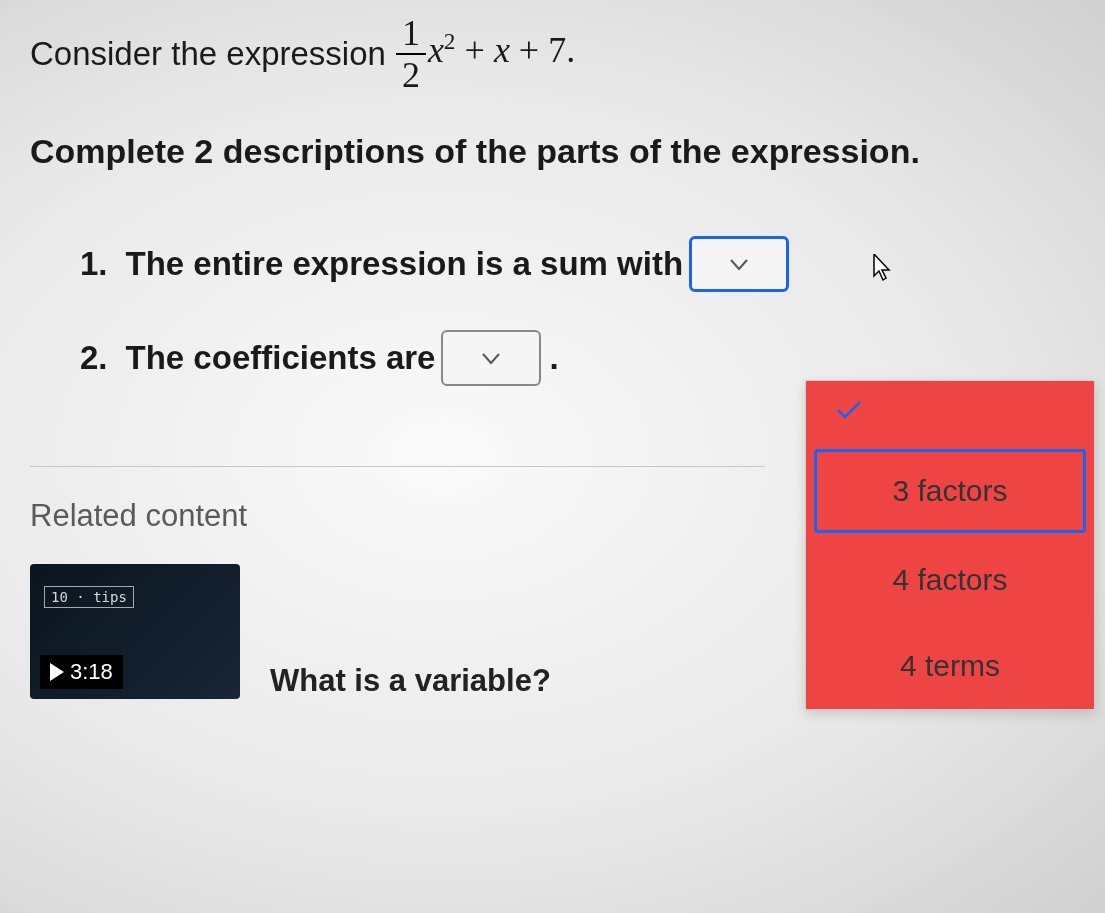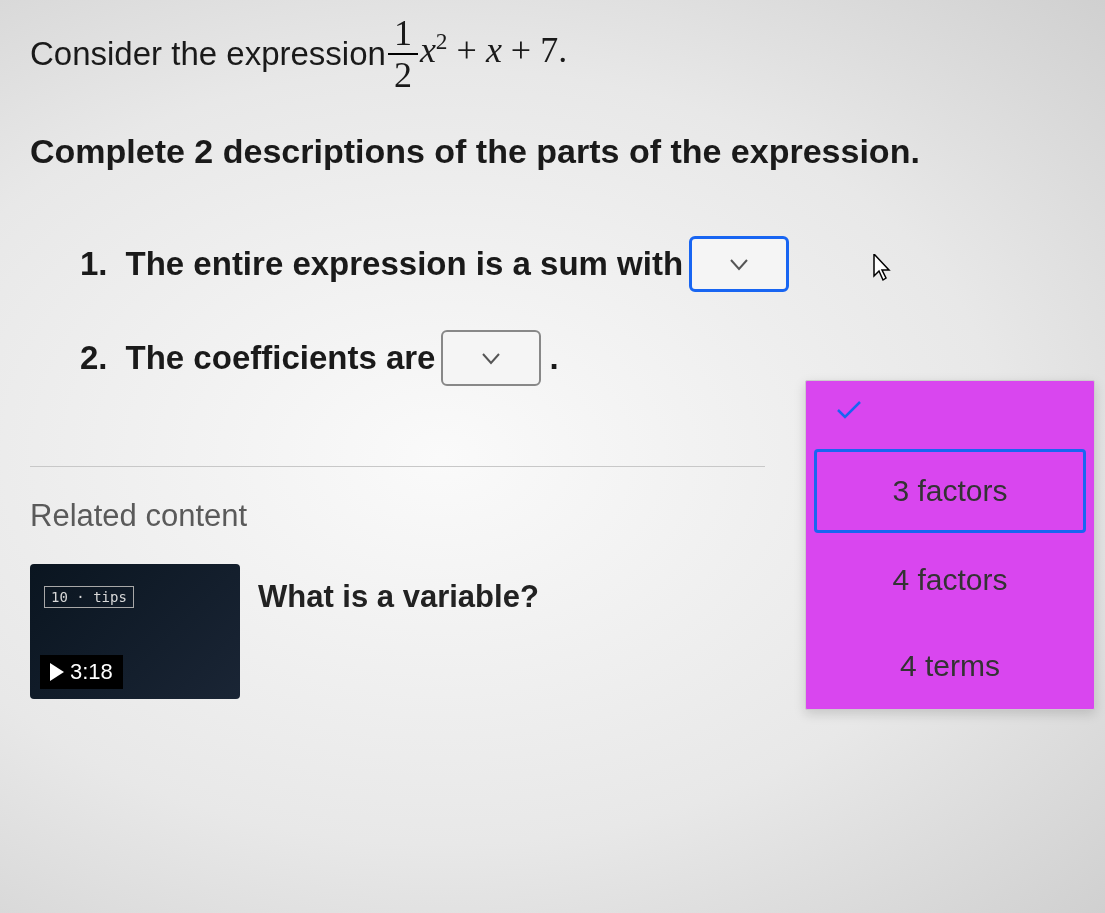--- a/index.html
+++ b/index.html
@@ -17,20 +17,21 @@
       position: relative;
       overflow: hidden;
     }
     .prompt-line {
       font-size: 33px;
       font-weight: 400;
       margin-top: 5px;
       display: flex;
       align-items: center;
       flex-wrap: wrap;
+      gap: 8px;
     }
     .math {
       font-family: "Times New Roman", Georgia, serif;
       font-size: 36px;
     }
     .fraction {
       display: inline-flex;
       flex-direction: column;
       align-items: center;
       vertical-align: middle;
@@ -102,21 +103,21 @@
       position: absolute;
       width: 22px;
       height: 28px;
       pointer-events: none;
     }
     .dropdown-menu {
       position: absolute;
       right: 10px;
       top: 380px;
       width: 290px;
-      background: #d946ef;
+      background: #ef4444;
       border: 1px solid #ccc;
       border-radius: 2px;
       box-shadow: 0 4px 12px rgba(0,0,0,0.15);
       z-index: 10;
     }
     .dropdown-header {
       padding: 18px 30px;
       display: flex;
       align-items: center;
     }
@@ -145,23 +146,23 @@
       margin-right: 310px;
     }
     .related-heading {
       font-size: 31px;
       color: #5a5a5a;
       font-weight: 400;
       margin-top: 31px;
     }
     .related-row {
       display: flex;
-      align-items: flex-start;
+      align-items: flex-end;
       margin-top: 30px;
-      gap: 18px;
+      gap: 30px;
     }
     .video-thumb {
       width: 210px;
       height: 135px;
       background: linear-gradient(135deg, #0a1520 0%, #1a2535 100%);
       border-radius: 4px;
       position: relative;
       overflow: hidden;
     }
     .video-content {

